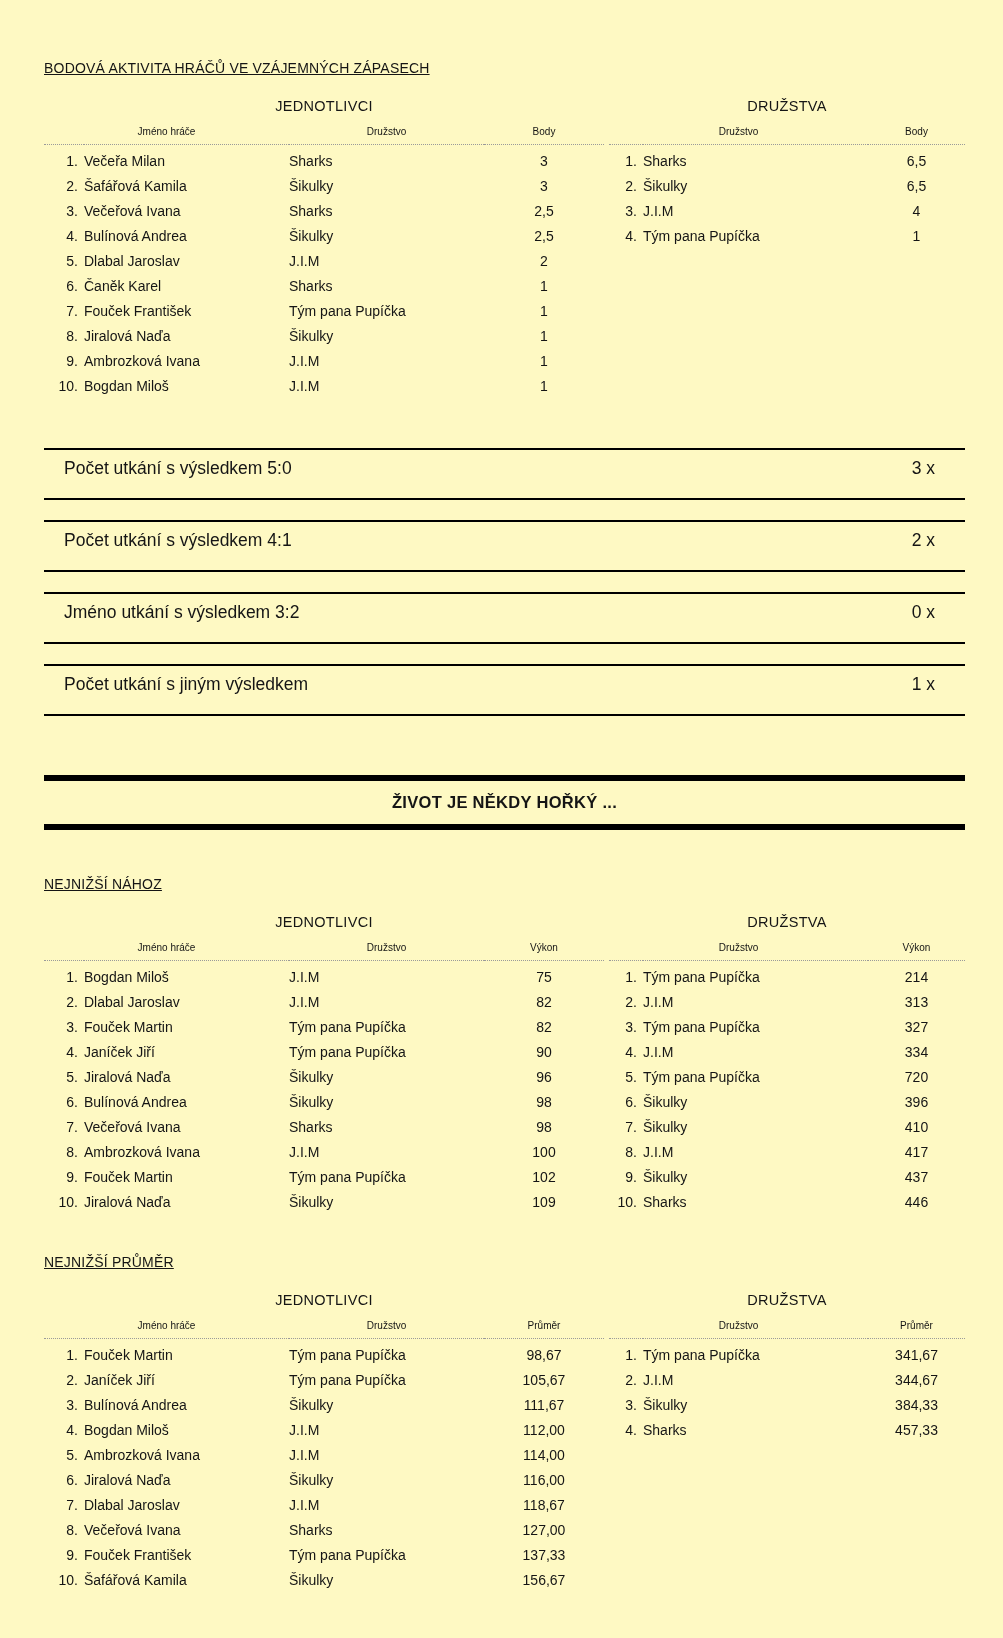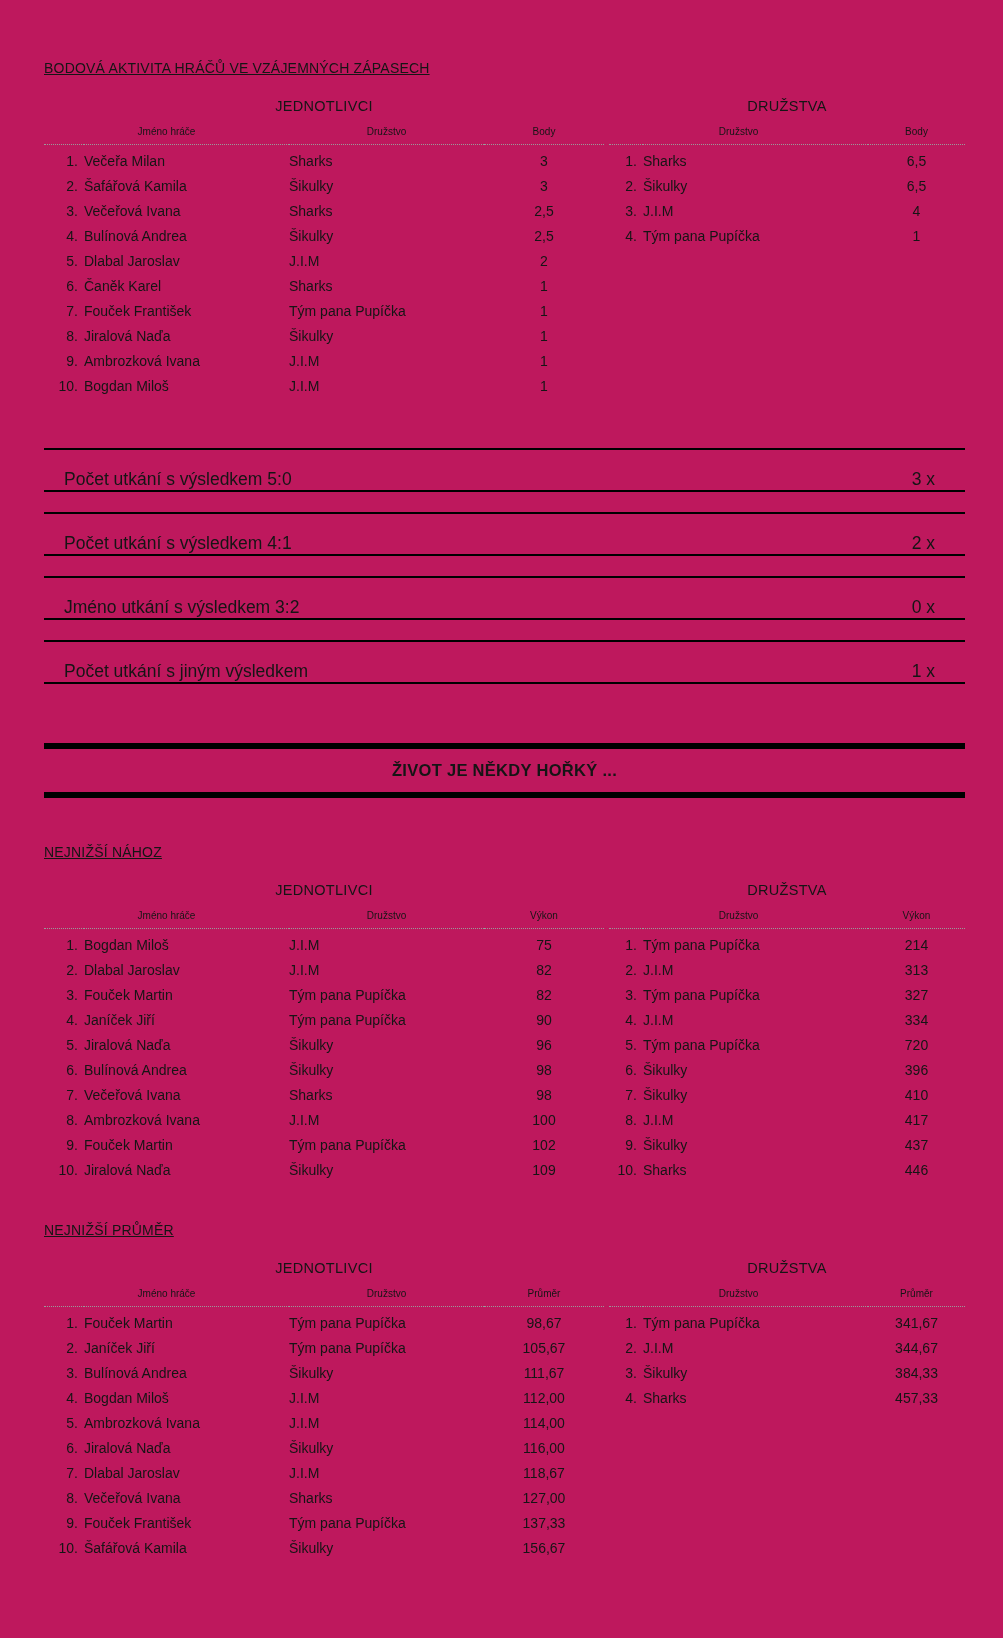--- a/index.html
+++ b/index.html
@@ -1,20 +1,20 @@
 <!DOCTYPE html>
 <html><head>
 <meta charset="utf-8">
 <style>
   html,body { margin:0; padding:0; background:#fff; }
   .page {
     width:1003px; height:1638px; box-sizing:border-box;
     padding:60px 38px 60px 44px;
     font-family:"Liberation Sans", sans-serif;
-    color:#151515; background:#be185d; overflow:hidden;
+    color:#151515; background:#fef9c3; overflow:hidden;
   }
   .doc-title {
     font-size:14px; font-weight:normal; text-decoration:underline;
     margin:0; letter-spacing:0.2px;
   }
   .two-col { display:flex; justify-content:space-between; align-items:flex-start; }
   .col-ind { width:560px; }
   .col-team { width:356px; }
   .group-title {
     text-align:center; font-size:14.5px; font-weight:normal;
@@ -39,23 +39,23 @@
   
   .t-team col.c-rank { width:34px; }
   .t-team col.c-team { width:225px; }
   .t-team col.c-val  { width:97px; }
   .t-team td:nth-child(1) { text-align:right; padding-right:6px; }
   .t-team td:nth-child(2) { text-align:left; }
   .t-team td:nth-child(3) { text-align:center; }
 
   .score-boxes { margin-top:50px; }
   .score-box {
-    display:flex; justify-content:space-between; align-items:flex-end;
+    display:flex; justify-content:space-between; align-items:flex-start;
     border-top:2px solid #000; border-bottom:2px solid #000;
-    height:40px; padding:0 30px 0 20px; margin-bottom:20px;
+    height:40px; padding:8px 30px 0 20px; margin-bottom:20px;
     font-size:17.5px;
   }
   .banner {
     margin-top:59px;
     border-top:6px solid #000; border-bottom:6px solid #000;
     text-align:center; font-weight:bold; font-size:16.5px;
     padding:12px 0; letter-spacing:0.3px;
   }
   .sub-heading {
     font-size:14px; font-weight:normal; text-decoration:underline;

